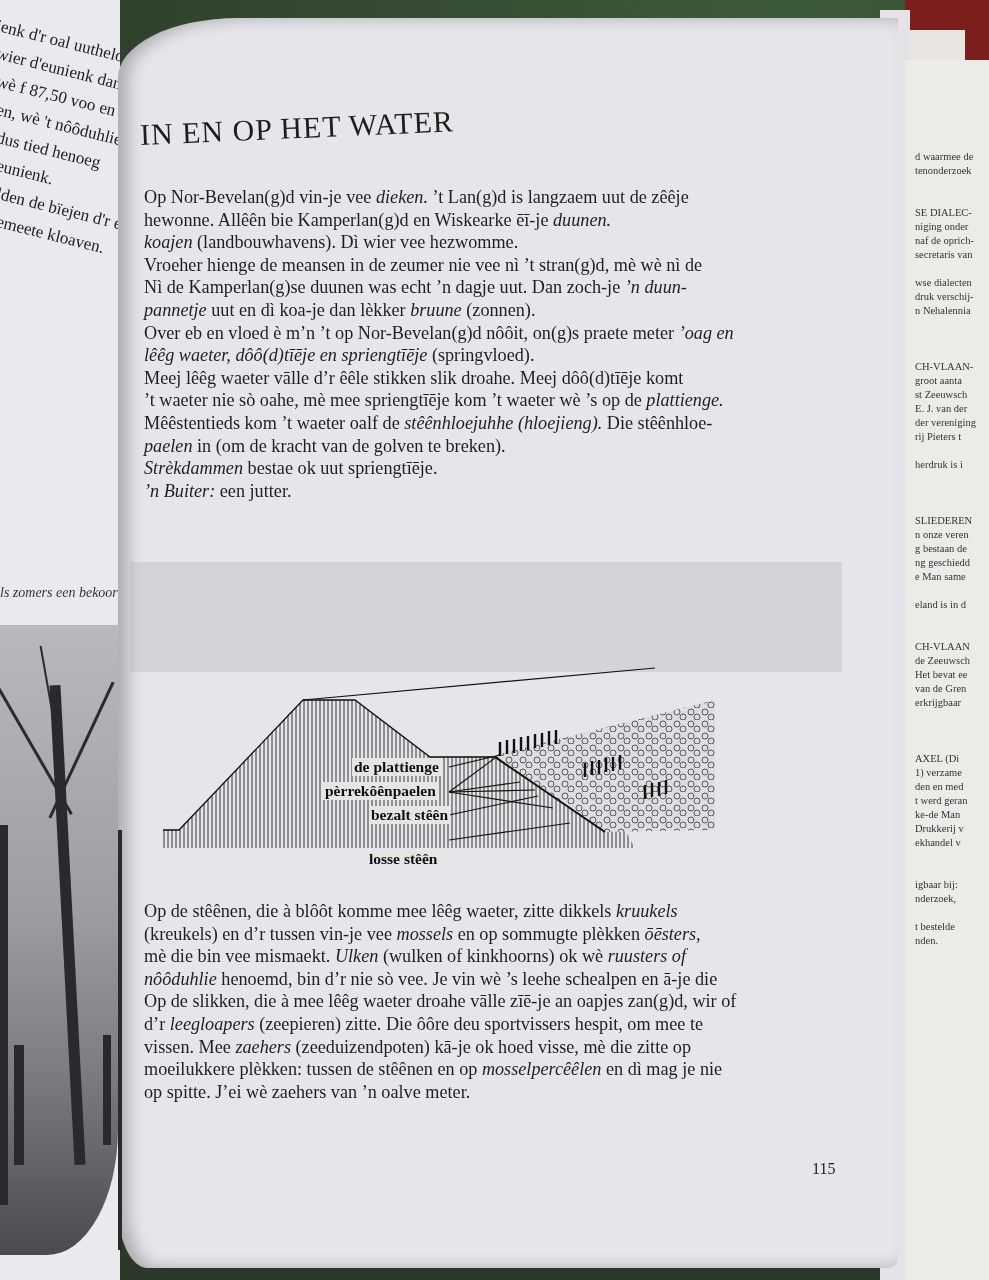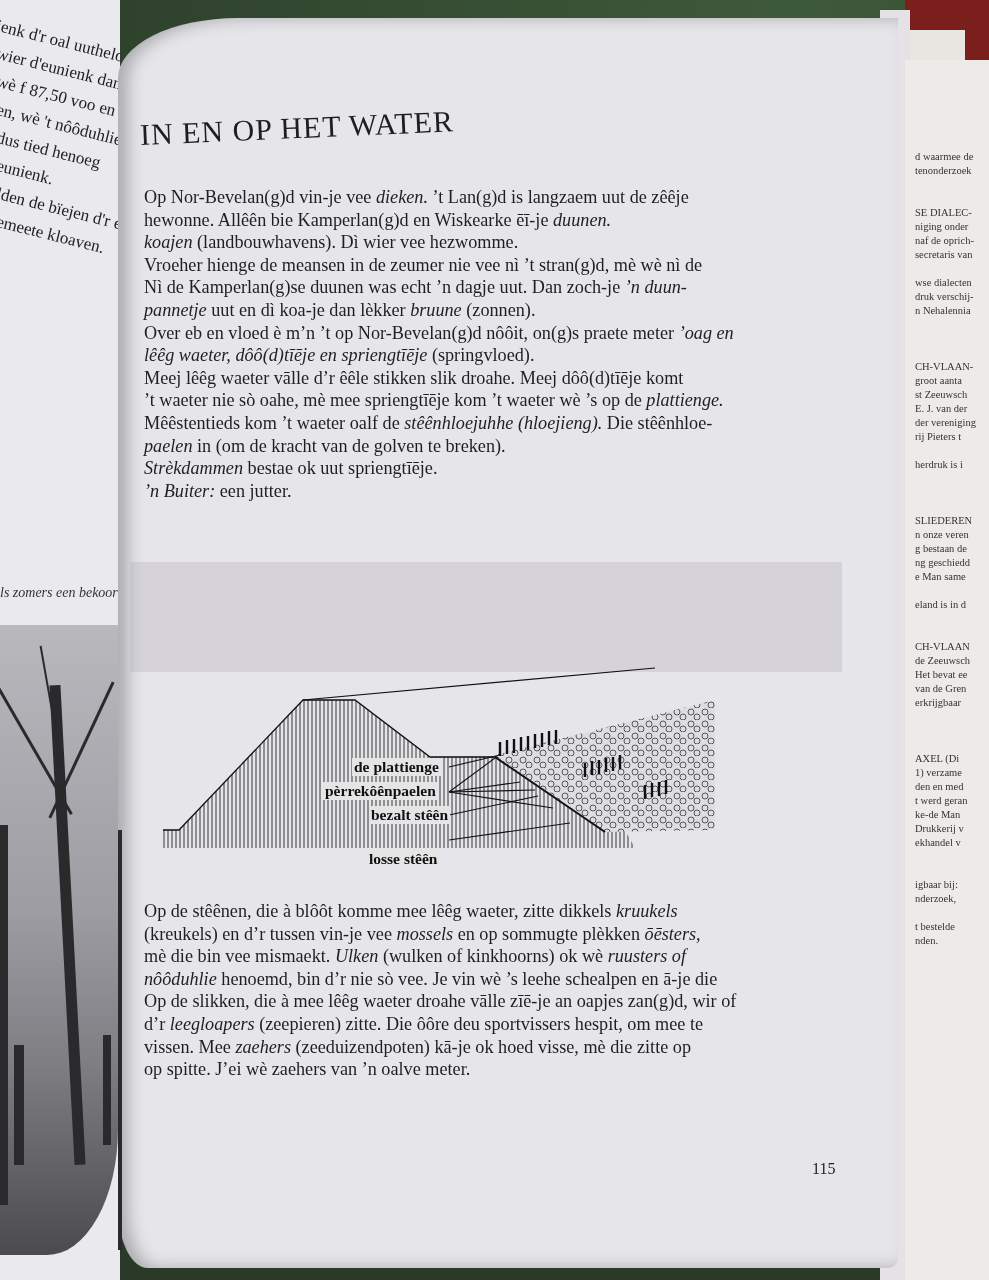--- a/index.html
+++ b/index.html
@@ -212,16 +212,17 @@
 </div>
 
 <div class="body-text" id="para2" style="top:900px;">
     <span class="line"><span>Op de stêênen, die à blôôt komme mee lêêg waeter, zitte dikkels </span><em>kruukels</em></span>
     <span class="line"><span>(kreukels) en d’r tussen vin-je vee </span><em>mossels</em><span> en op sommugte plèkken </span><em>ōēsters,</em></span>
     <span class="line"><span>mè die bin vee mismaekt. </span><em>Ulken</em><span> (wulken of kinkhoorns) ok wè </span><em>ruusters of</em></span>
     <span class="line"><em>nôôduhlie</em><span> henoemd, bin d’r nie sò vee. Je vin wè ’s leehe schealpen en ā-je die</span></span>
     <span class="line"><span>Op de slikken, die à mee lêêg waeter droahe vālle zīē-je an oapjes zan(g)d, wir of</span></span>
     <span class="line"><span>d’r </span><em>leegloapers</em><span> (zeepieren) zitte. Die ôôre deu sportvissers hespit, om mee te</span></span>
     <span class="line"><span>vissen. Mee </span><em>zaehers</em><span> (zeeduizendpoten) kā-je ok hoed visse, mè die zitte op</span></span>
+    <span class="line"><span>moeilukkere plèkken: tussen de stêênen en op </span><em>mosselpercêêlen</em><span> en dì mag je nie</span></span>
     <span class="line"><span>op spitte. J’ei wè zaehers van ’n oalve meter.</span></span>
   </div>
 
 <div class="page-number">115</div>
 
 </body></html>

